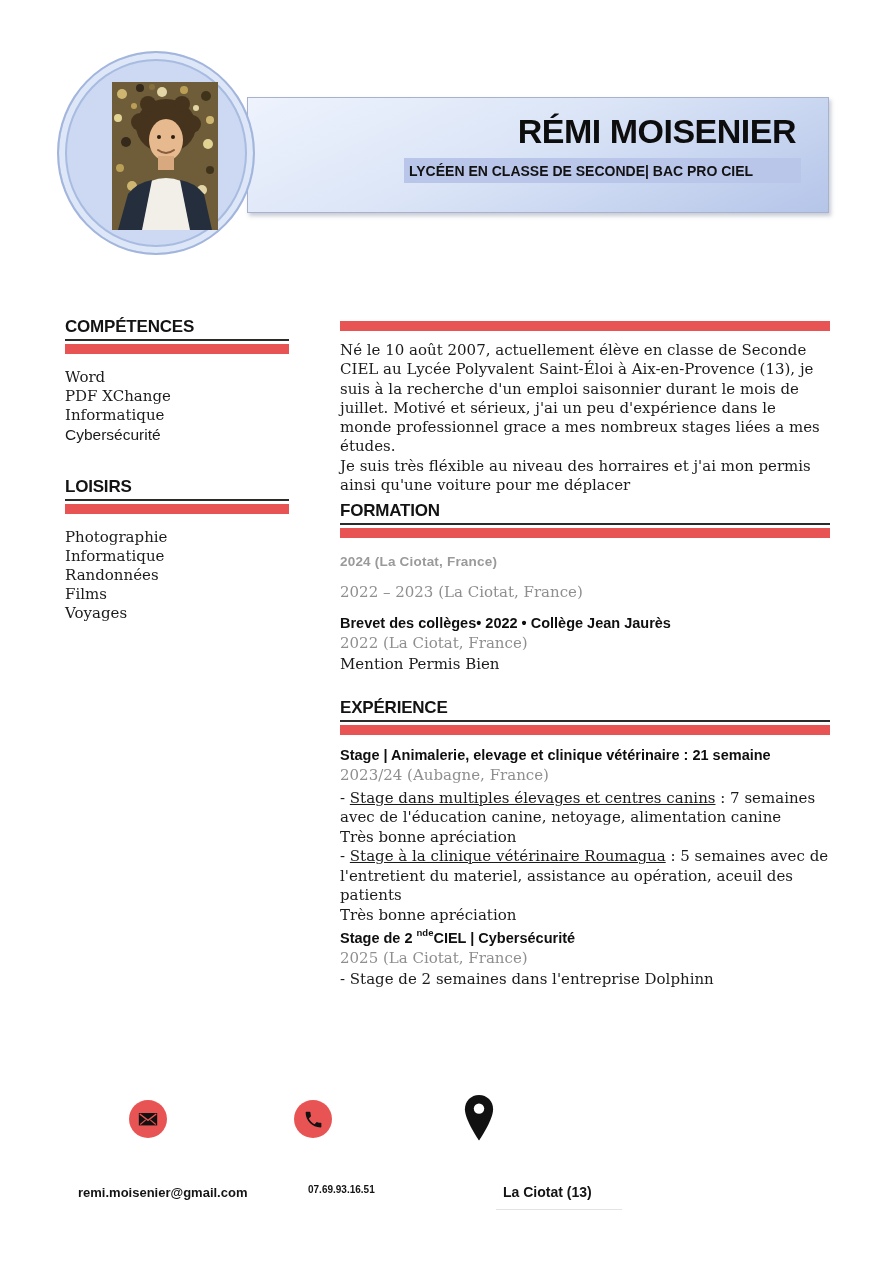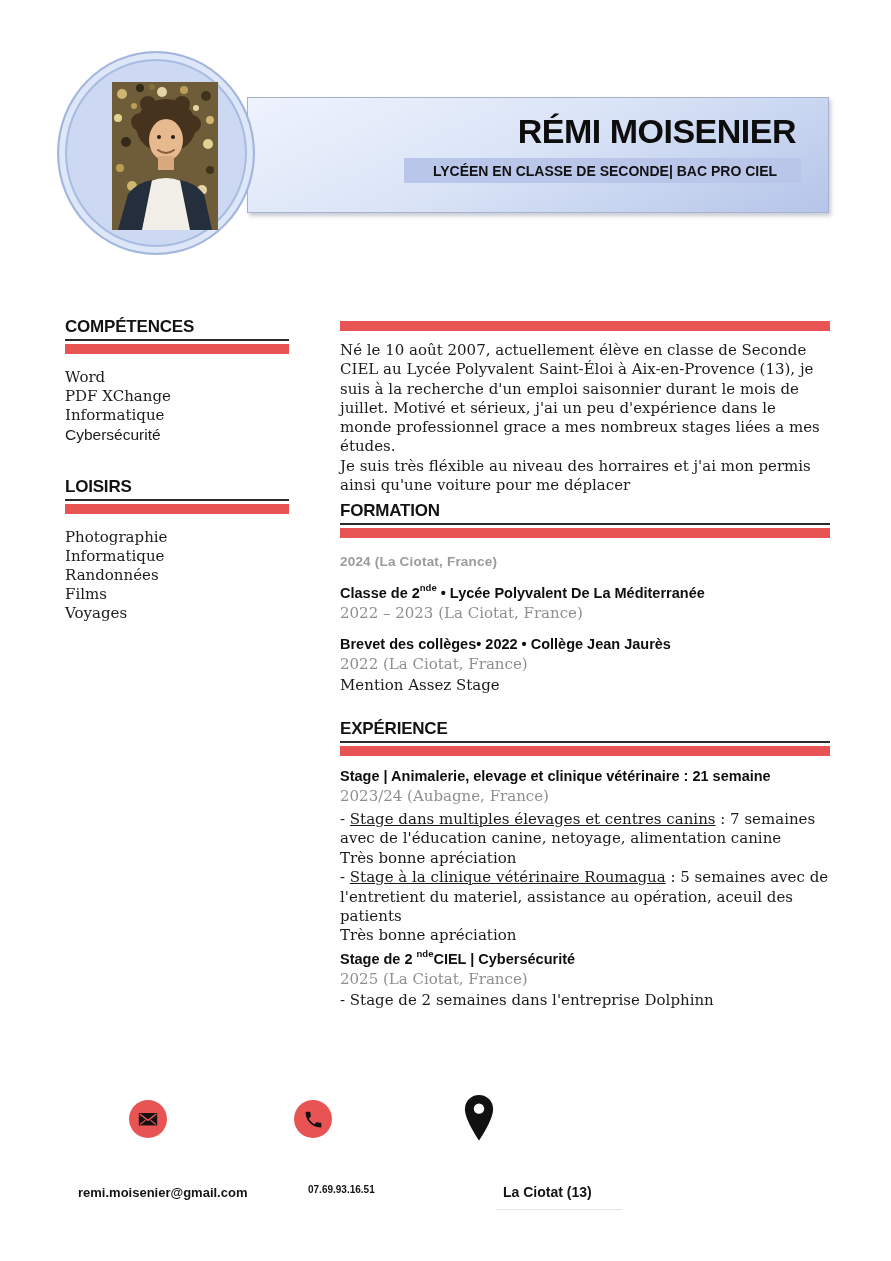--- a/index.html
+++ b/index.html
@@ -6,21 +6,21 @@
   .page{position:relative;width:891px;height:1261px;background:#ffffff;overflow:hidden;
         font-family:"Liberation Sans",sans-serif;color:#1b1b1b;}
 
   
   .banner{position:absolute;left:247px;top:97px;width:580px;height:114px;
           background:linear-gradient(155deg,#eef3fd 0%,#dbe5f7 45%,#b5c5e9 100%);
           border:1px solid #a9b2cc;box-shadow:2px 3px 4px rgba(130,140,160,.45);z-index:1;}
   .name{position:absolute;right:32px;top:14px;font-size:34px;font-weight:700;
         letter-spacing:-0.5px;color:#0d0d0d;white-space:nowrap;}
   .subtitle-band{position:absolute;right:27px;top:60px;width:397px;height:25px;
-        background:#b9c6ea;display:flex;align-items:center;justify-content:center;}
+        background:#b9c6ea;display:flex;align-items:center;}
   .subtitle-band span{font-size:14px;font-weight:700;color:#121212;letter-spacing:0;
         padding-left:5px;white-space:nowrap;}
 
   .photo-ring{position:absolute;left:57px;top:51px;width:194px;height:200px;border-radius:50%;
         background:#cdd9f2;border:2px solid #a2b5dd;
         box-shadow:inset 0 0 0 6px #dee7f8, inset 0 0 0 8px #a8bbe0;z-index:2;}
   .photo{position:absolute;left:112px;top:82px;width:106px;height:148px;z-index:3;}
 
   
   .sec-title{font-size:17px;font-weight:700;letter-spacing:-0.2px;color:#131313;
@@ -150,28 +150,27 @@
 
     <section class="formation-sec">
       <div class="sec-title">FORMATION</div>
       <div class="sec-bar"></div>
 
       <div class="entry" style="margin-top:16px;">
         <div class="entry-date entry-date--sans">2024 (La Ciotat, France)</div>
       </div>
 
       <div class="entry">
-        <div class="entry-title"><span>Classe de 2</span><sup>nde</sup><span> • Lycée Polyvalent De La Méditerranée</span></div>
         <div class="entry-date">2022 – 2023 (La Ciotat, France)</div>
       </div>
 
       <div class="entry">
         <div class="entry-title">Brevet des collèges•  2022 •  Collège Jean Jaurès</div>
         <div class="entry-date">2022 (La Ciotat, France)</div>
-        <div class="entry-note">Mention Assez Stage</div>
+        <div class="entry-note">Mention Permis Bien</div>
       </div>
     </section>
 
     <section class="exp-sec">
       <div class="sec-title">EXPÉRIENCE</div>
       <div class="sec-bar"></div>
 
       <div class="entry" style="margin-top:12px;">
         <div class="entry-title">Stage | Animalerie, elevage et clinique vétérinaire : 21 semaine</div>
         <div class="entry-date">2023/24 (Aubagne, France)</div>

